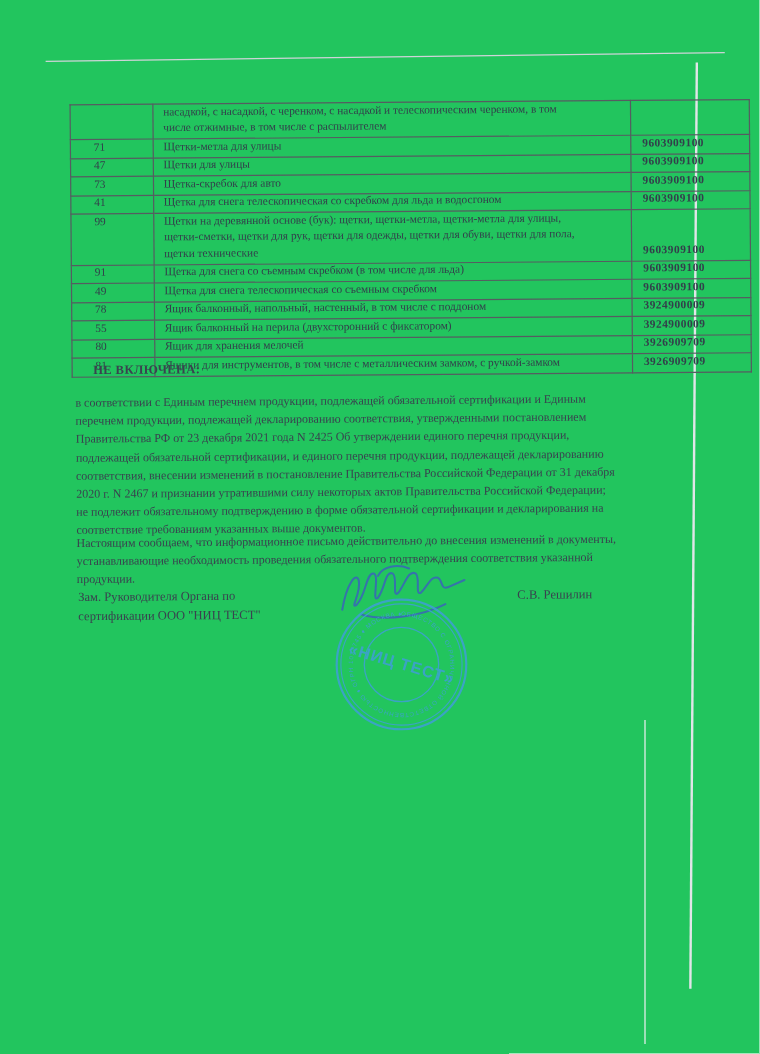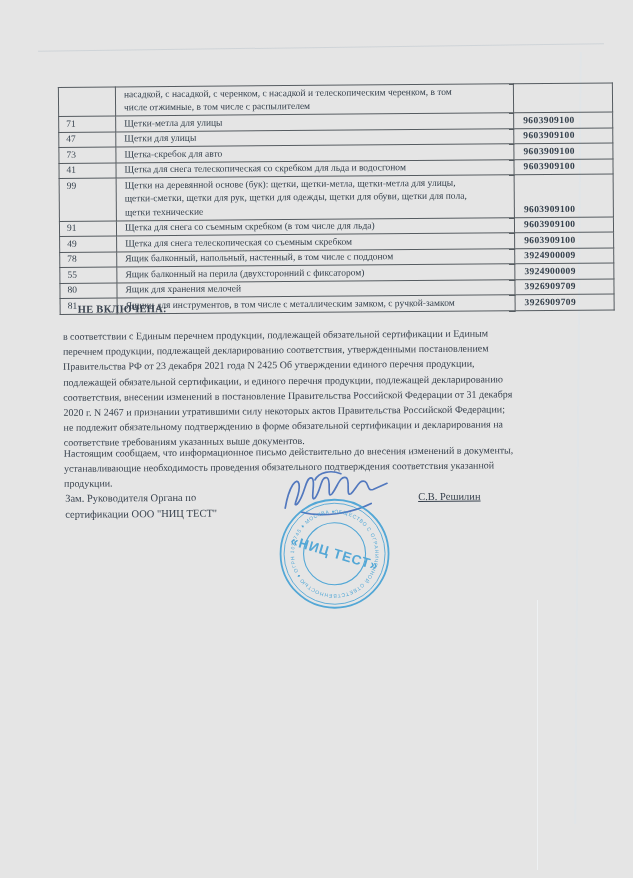--- a/index.html
+++ b/index.html
@@ -1,18 +1,18 @@
 <!DOCTYPE html>
 <html><head>
 <meta charset="utf-8">
 <style>
   html,body{margin:0;padding:0;background:#ffffff;}
   .canvas{
     position:relative;width:633px;height:878px;overflow:hidden;
-    background:#e5e5e5;
+    background:#22c55e;
     font-family:"Liberation Serif","DejaVu Serif",serif;
     color:#3a4450;
   }
   
   .edge{position:absolute;background:#cfd4d8;}
   .edge-top{top:47px;left:38px;width:566px;height:1px;transform:rotate(-0.75deg);}
   .edge-right{top:52px;left:577px;width:2px;height:772px;background:#e1e5e8;transform:rotate(0.4deg);}
   .edge-right-faint{top:600px;left:537px;width:1px;height:270px;background:#eef1f3;}
   .page{position:absolute;inset:0;transform:rotate(-0.45deg);transform-origin:300px 100px;}
 
@@ -20,42 +20,42 @@
   .tbl{
     position:absolute;left:58px;top:85px;width:515px;
     border-collapse:collapse;table-layout:fixed;
     font-size:9.5px;line-height:13.5px;color:#333f4b;
   }
   .tbl td{
     border:1px solid #565c61;
     padding:0.5px 4px;vertical-align:top;white-space:pre-line;
     overflow:hidden;
   }
-  .tbl td.c-num{width:45px;padding-left:7px;}
+  .tbl td.c-num{width:45px;padding-left:19px;}
   .tbl td.c-desc{width:385px;padding-left:8px;}
   .tbl td.c-code{width:85px;padding-left:9px;vertical-align:bottom;letter-spacing:0.4px;font-weight:bold;}
 
   .heading{
     position:absolute;left:76px;top:302px;
     font-size:10.5px;font-weight:bold;letter-spacing:0.3px;color:#39434f;
   }
   .para{
     position:absolute;left:61px;width:492px;
     font-size:10px;line-height:15.2px;white-space:pre-line;color:#39434f;
   }
   .para-1{top:327px;}
   .para-2{top:444px;}
 
   .sig-title{
     position:absolute;left:62px;top:489px;
     font-size:10.5px;line-height:15.5px;white-space:pre-line;color:#39434f;
   }
   .sig-name{
-    position:absolute;left:415px;top:492px;
-    font-size:10.5px;color:#39434f;text-decoration:underline;
+    position:absolute;left:428px;top:492px;
+    font-size:10.5px;color:#39434f;
   }
   .stamp-svg{position:absolute;left:258px;top:481px;opacity:0.88;}
   .sign-svg{position:absolute;left:268px;top:468px;opacity:0.95;}
 </style>
 </head>
 <body>
 
 <div class="canvas">
 
   <div class="edge edge-top"></div>

